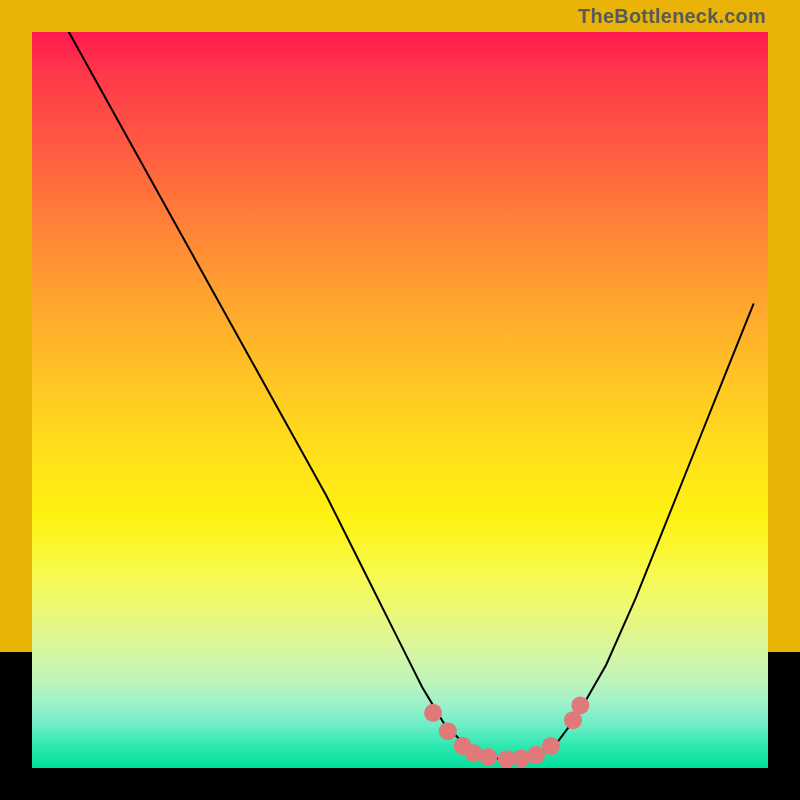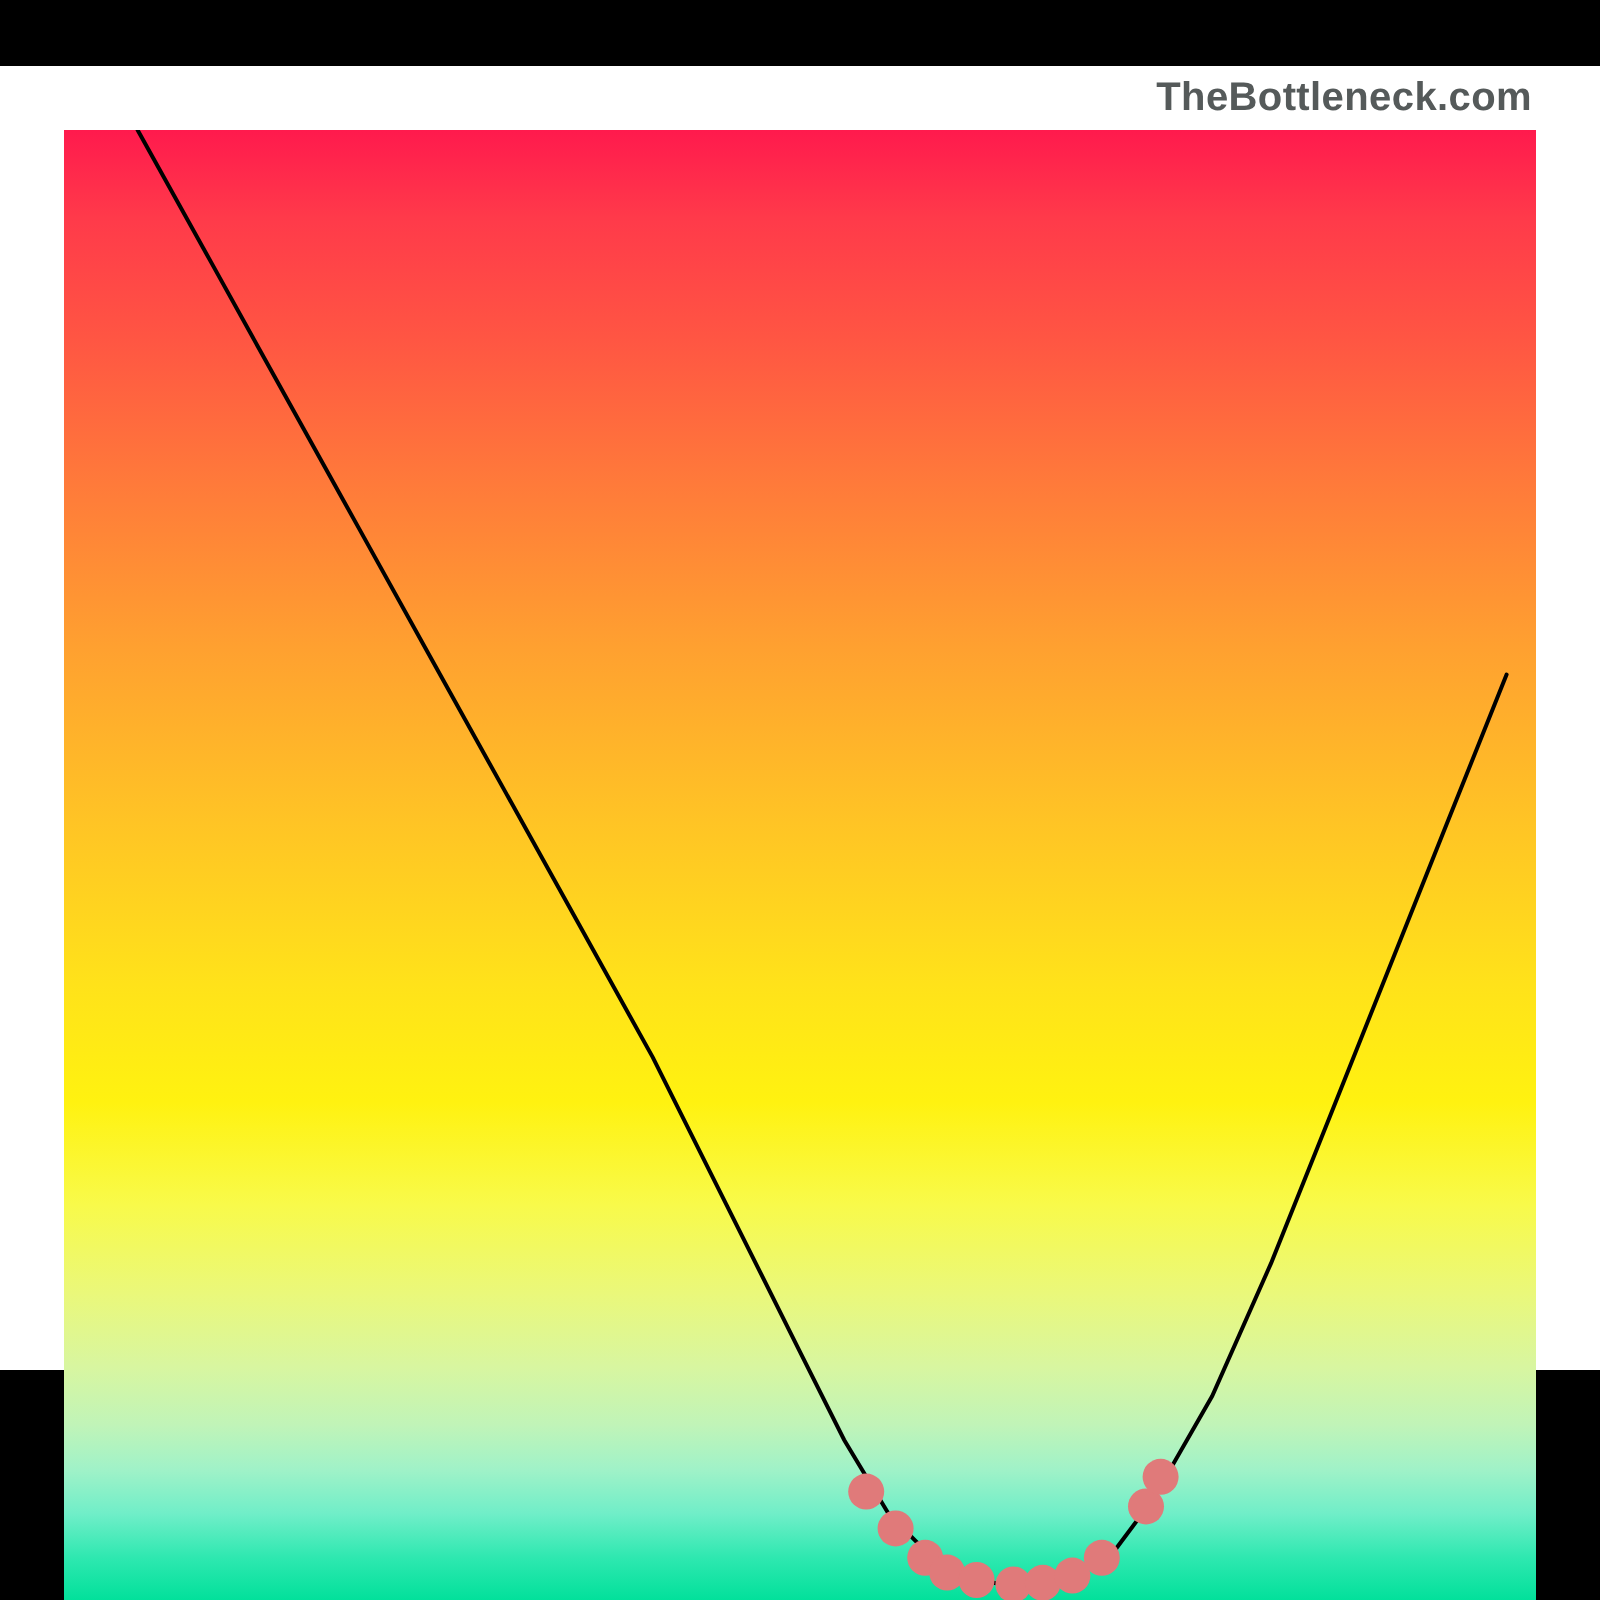--- a/index.html
+++ b/index.html
@@ -7,22 +7,21 @@
     padding: 0;
     width: 800px;
     height: 800px;
     background: #000;
     overflow: hidden;
   }
   .frame {
     position: relative;
     width: 800px;
     height: 652px;
-    background: #ffffff;
-    margin-top: 33px;
+    background: #eab308;
   }
   .plot-area {
     position: absolute;
     left: 32px;
     top: 32px;
     width: 736px;
     height: 736px;
     
     background: linear-gradient(to bottom,
       #ff1a4d 0%,

